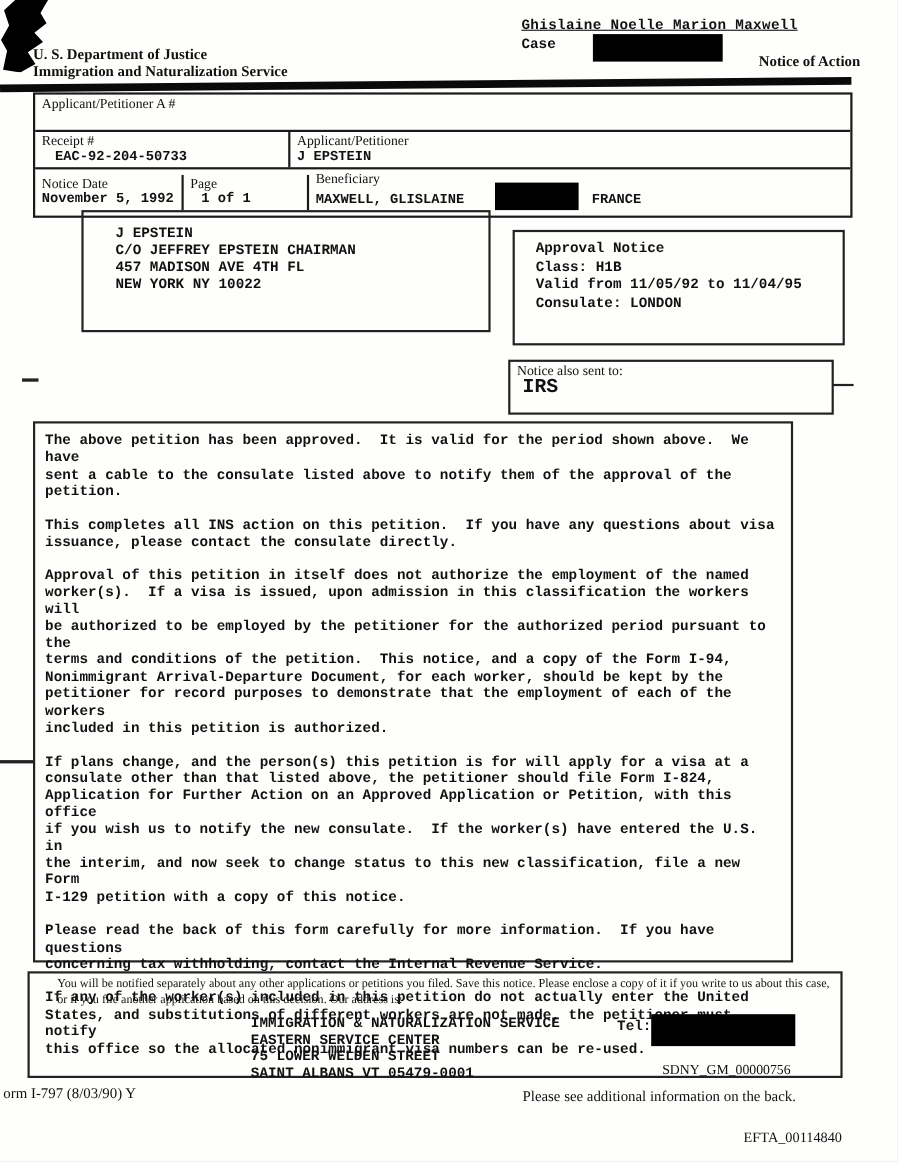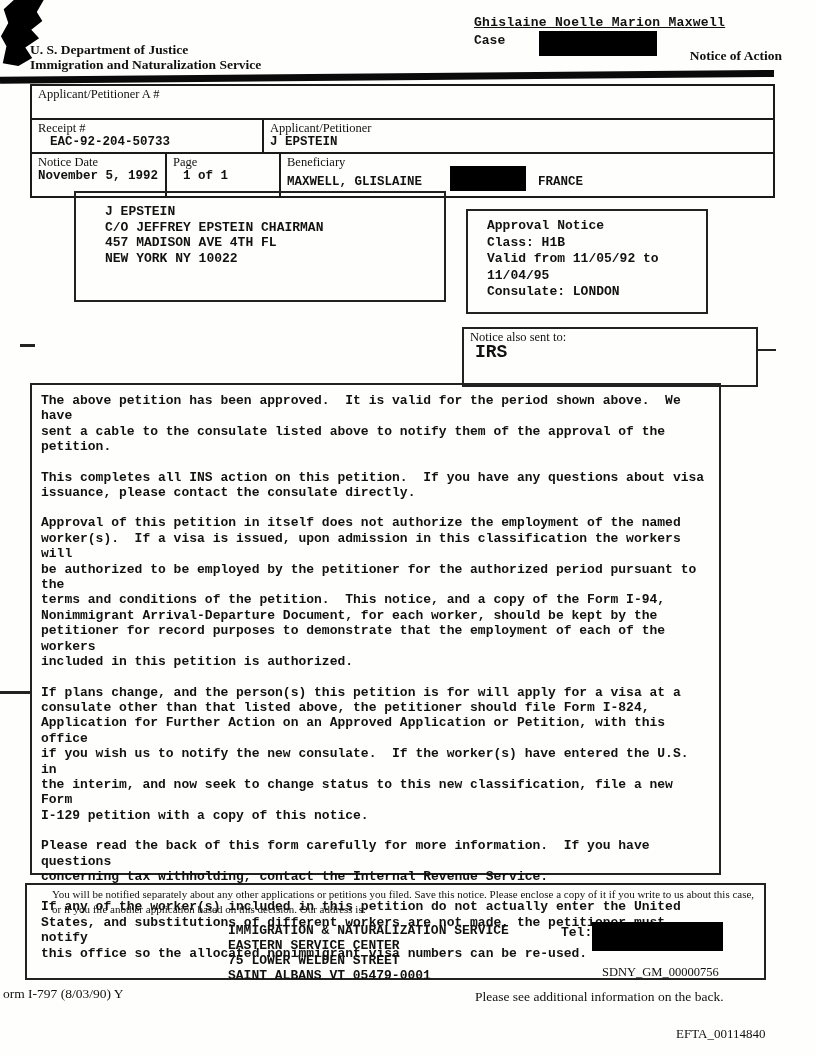--- a/index.html
+++ b/index.html
@@ -34,46 +34,46 @@
   .case-redaction{left:539px;top:31px;width:118px;height:25px;}
   .notice-title{left:0;top:48px;width:782px;text-align:right;font-weight:bold;font-size:13.5px;}
 
   
   .info-table{
     left:30px;top:84px;width:741px;
     border:2px solid #1a1a1a;
     font-size:12.5px;
   }
   .it-row{display:flex;border-bottom:2px solid #1a1a1a;}
-  .it-row:last-child{border-bottom:none;}
+  .it-row:last-child{border-bottom:none;align-items:center;}
   .it-cell{padding:1px 6px 2px 6px;box-sizing:border-box;border-right:2px solid #1a1a1a;}
   .it-cell:last-child{border-right:none;}
   .it-label{font-size:12.5px;line-height:14px;}
   .it-value{font-size:12.5px;line-height:15px;}
   .c-left{width:232px;}
   .c-nd{width:135px;}
   .c-page{width:114px;}
   .c-rest{flex:1;}
   .beneficiary-redaction{width:76px;height:25px;vertical-align:middle;position:relative;top:-3px;margin:0 12px 0 28px;}
 
   
   .addr-box{
     left:74px;top:191px;width:372px;height:111px;
     border:2px solid #222;box-sizing:border-box;
     padding:11px 10px 0 29px;
     font-size:13px;line-height:15.5px;
   }
   .approval-box{
-    left:466px;top:209px;width:242px;height:105px;
+    left:466px;top:209px;width:302px;height:105px;
     border:2px solid #222;box-sizing:border-box;
     padding:7px 8px 0 19px;
     font-size:13px;line-height:16.5px;
   }
   .also-box{
-    left:462px;top:327px;width:296px;height:60px;
+    left:462px;top:327px;width:296px;height:50px;
     border:2px solid #222;box-sizing:border-box;
     padding:1px 6px;
   }
   .also-label{font-size:12.5px;line-height:15px;}
   .also-value{font-size:18px;line-height:15px;padding-left:5px;}
 
   
   .body-box{
     left:30px;top:383px;width:691px;height:492px;
     border:2px solid #222;box-sizing:border-box;

